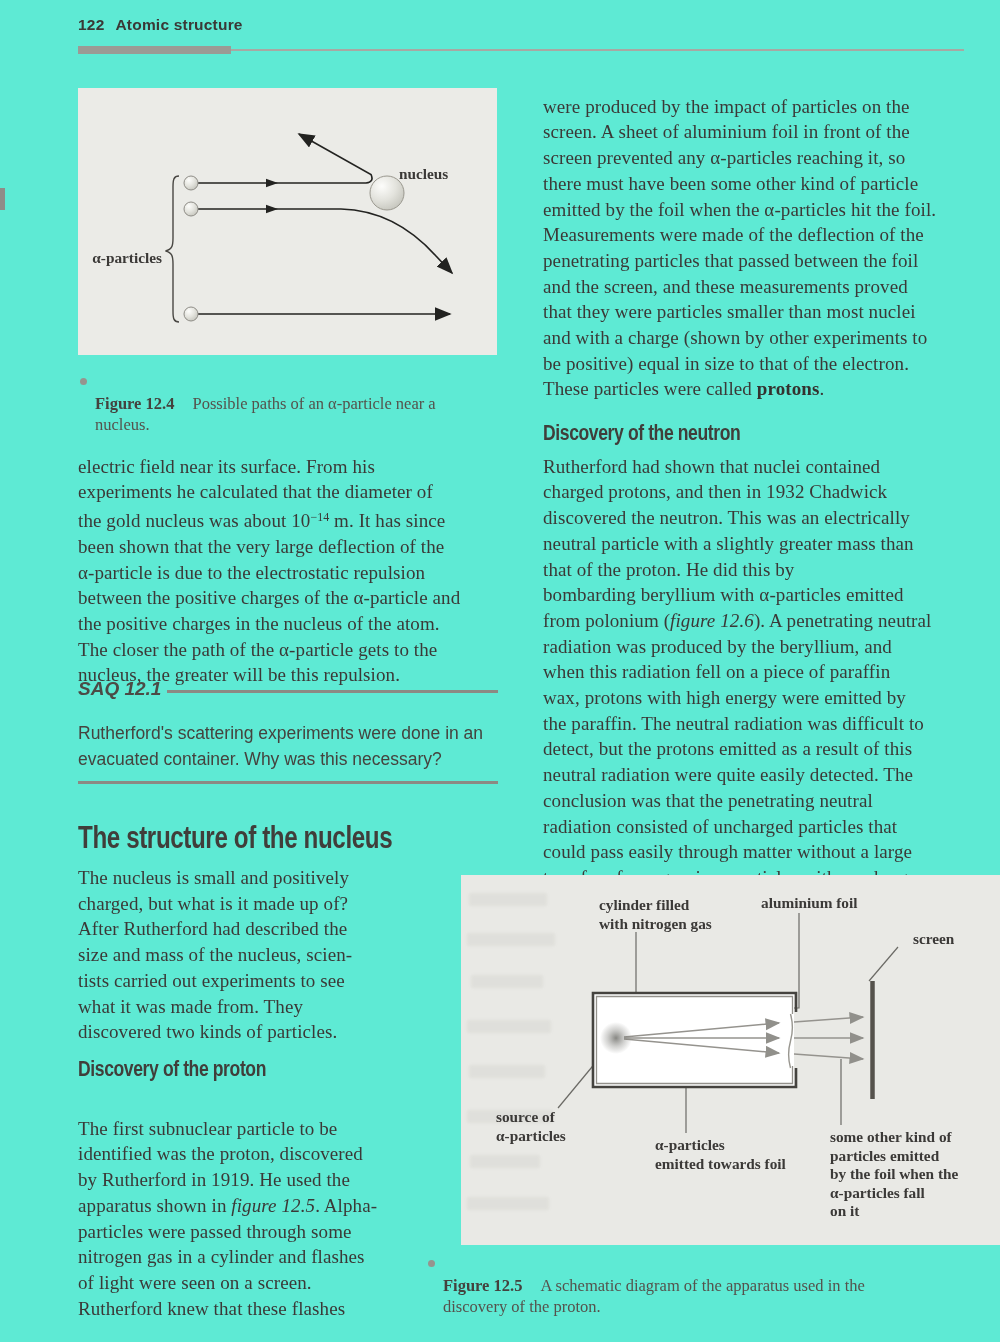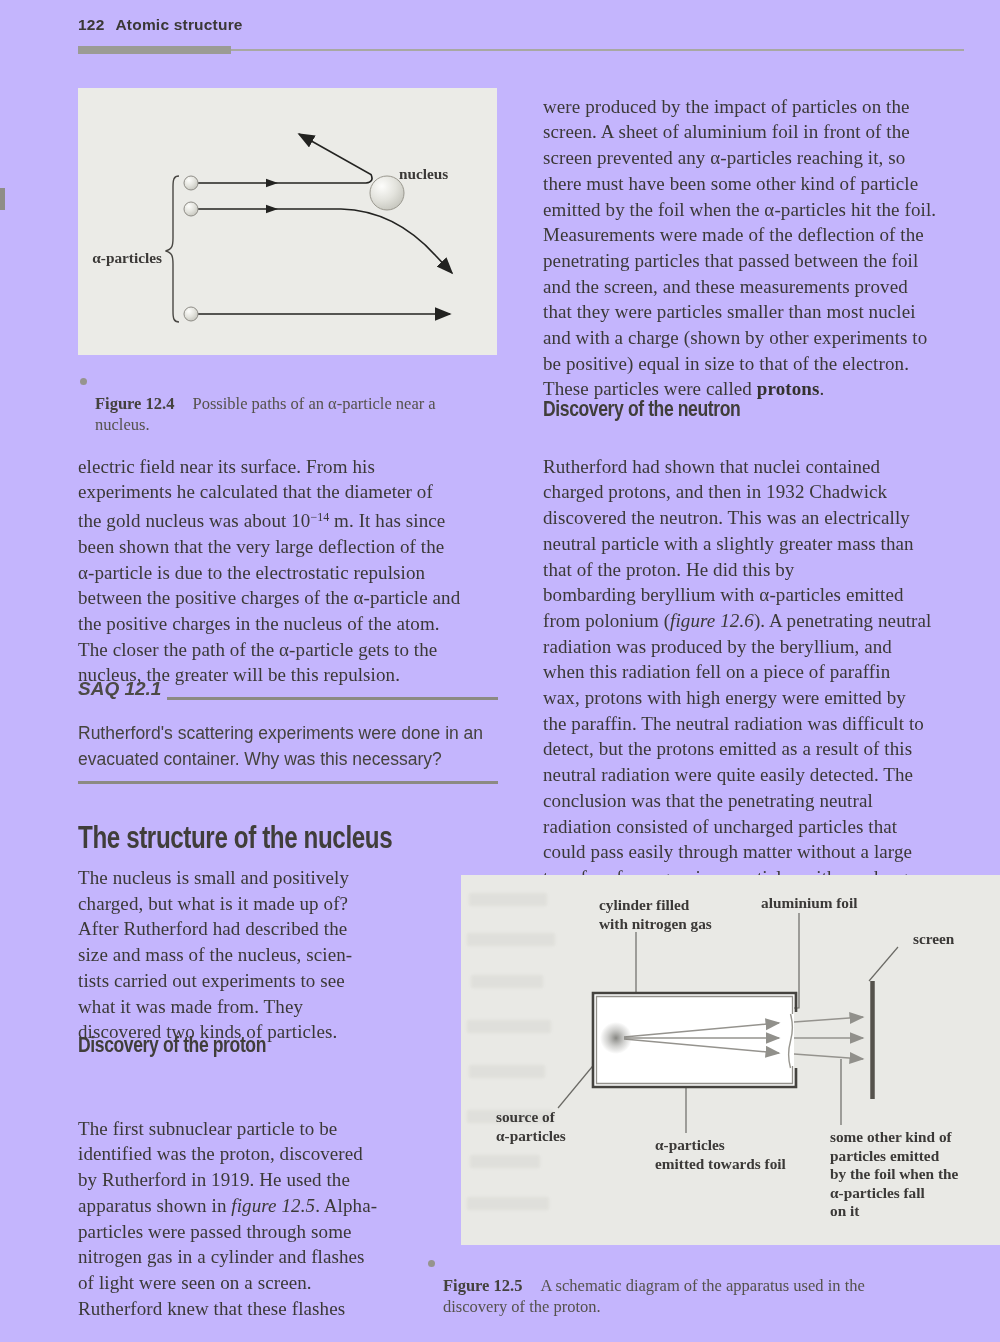--- a/index.html
+++ b/index.html
@@ -1,18 +1,18 @@
 <!DOCTYPE html>
 <html><head>
 <meta charset="utf-8">
 <style>
   html,body{margin:0;padding:0;background:#e8e8e4;}
   .page{
     position:relative; width:1000px; height:1342px;
-    background:#c4b5fd; overflow:hidden;
+    background:#5eead4; overflow:hidden;
     font-family:"Liberation Serif", serif;
   }
   
   .runhead{
     position:absolute; left:78px; top:16px;
     font-family:"Liberation Sans", sans-serif;
     font-size:15.5px; font-weight:700; color:#3a3836; letter-spacing:.2px;
   }
   .runhead .num{margin-right:11px;}
   .rule-thin{position:absolute; left:78px; top:49px; width:886px; height:2px; background:#a8a8a2;}
@@ -45,24 +45,24 @@
   .para .it{font-style:italic;}
   .para .bd{font-weight:700; color:#34322f;}
   .para .sup{font-size:12px; vertical-align:6px; letter-spacing:0;}
   
   .hcond{
     position:absolute; font-family:"Liberation Sans", sans-serif;
     font-weight:700; color:#403e3a; white-space:nowrap;
   }
   .hcond>span{display:inline-block; transform:scaleX(.78); transform-origin:0 50%; letter-spacing:-.5px;}
   .h1{font-size:31px;}
-  .h2{font-size:22.5px;}
+  .h2{font-size:22.5px;margin-top:24px;}
   
   .saq{position:absolute; left:78px; top:678px; width:420px;}
-  .saq-head{display:flex; align-items:flex-end;}
+  .saq-head{display:flex; align-items:center;}
   .saq-title{
     font-family:"Liberation Sans", sans-serif; font-weight:700; font-style:italic;
     font-size:19px; color:#4c4a45; white-space:nowrap;
   }
   .saq-rule{flex:1; height:2.6px; background:#8c8a83; margin-left:6px; margin-top:5px;}
   .saq-text{
     font-family:"Liberation Sans", sans-serif; font-size:17.5px; line-height:26px;
     color:#45433e; white-space:pre-line; margin-top:20px;
   }
   .saq-bottom{width:100%; height:2.6px; background:#8c8a83; margin-top:9px;}

